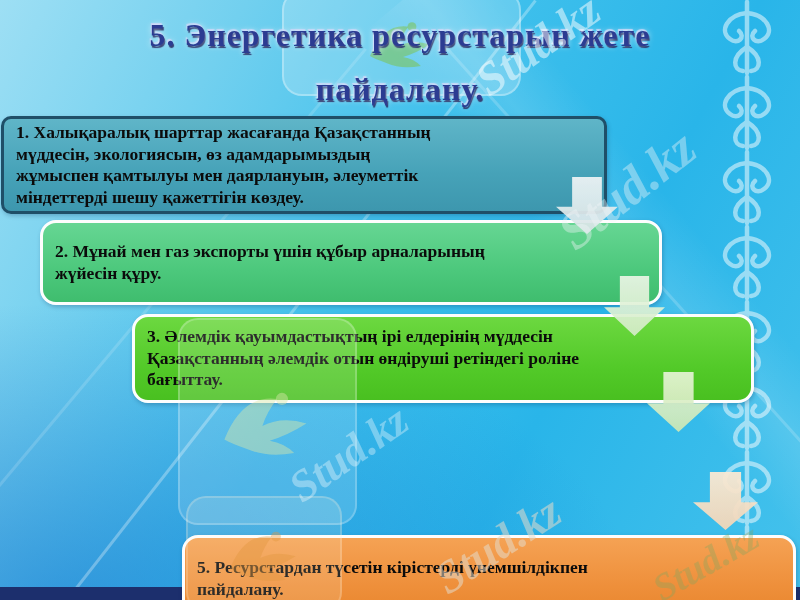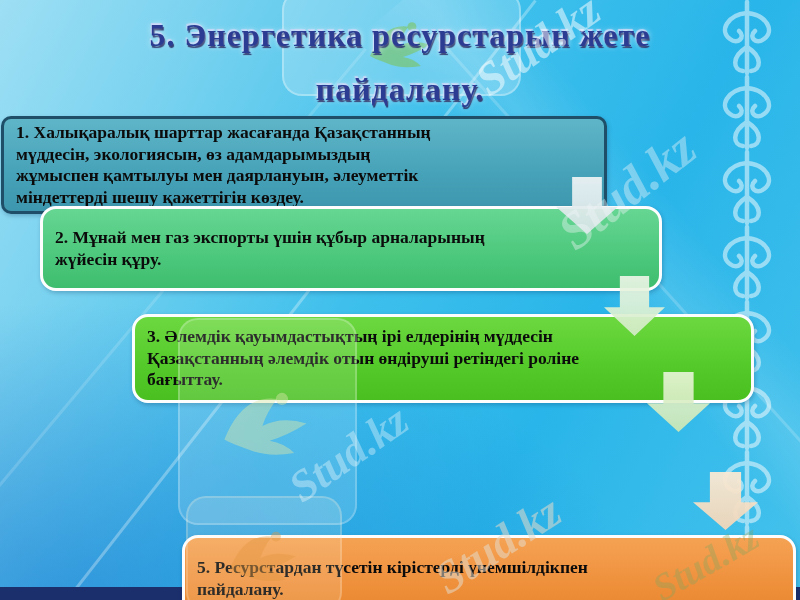--- a/index.html
+++ b/index.html
@@ -17,21 +17,21 @@
   .title{position:absolute;left:0;top:8px;width:100%;text-align:center;z-index:4;
     font-weight:bold;font-size:32px;line-height:54px;letter-spacing:1px;color:#2c3c92;
     text-shadow:0 0 6px rgba(255,255,255,0.75), 1px 2px 1px #17235f, -1px -2px 1px rgba(196,210,247,0.95);}
   .step{position:absolute;display:flex;align-items:center;z-index:3;
     border:3px solid #fdfdfd;border-radius:16px;
     box-shadow:1px 2px 4px rgba(0,40,80,0.25);}
   .step-text{white-space:pre-line;font-weight:bold;color:#0b0b0b;
     font-size:17.5px;line-height:21.5px;padding:4px 12px;}
   .step1{left:1px;top:116px;width:600px;height:92px;border:3px solid #1f4f68;border-radius:10px;
     background:linear-gradient(180deg,#5fb5c8 0%,#46a2b8 60%,#3d97ae 100%);}
-  .step2{left:40px;top:206px;width:616px;height:79px;
+  .step2{left:40px;top:220px;width:616px;height:79px;
     background:linear-gradient(180deg,#66d693 0%,#4cc87c 60%,#3fbd6e 100%);}
   .step3{left:88px;top:314px;width:616px;height:83px;
     background:linear-gradient(180deg,#6cd840 0%,#53ca29 60%,#49c020 100%);margin-left:44px;}
   .step4{left:134px;top:410px;width:614px;height:88px;
     background:linear-gradient(180deg,#d2e43e 0%,#c2d625 60%,#b4cb18 100%);}
   .step5{left:182px;top:510px;width:608px;height:81px;
     background:linear-gradient(180deg,#f5a254 0%,#ee8f3a 60%,#e8842c 100%);margin-top:25px;}
   .arrow{position:absolute;z-index:5;
     clip-path:polygon(26% 0, 74% 0, 74% 52%, 100% 52%, 50% 100%, 0 52%, 26% 52%);
     filter:drop-shadow(0 1px 2px rgba(20,60,80,0.35));}

